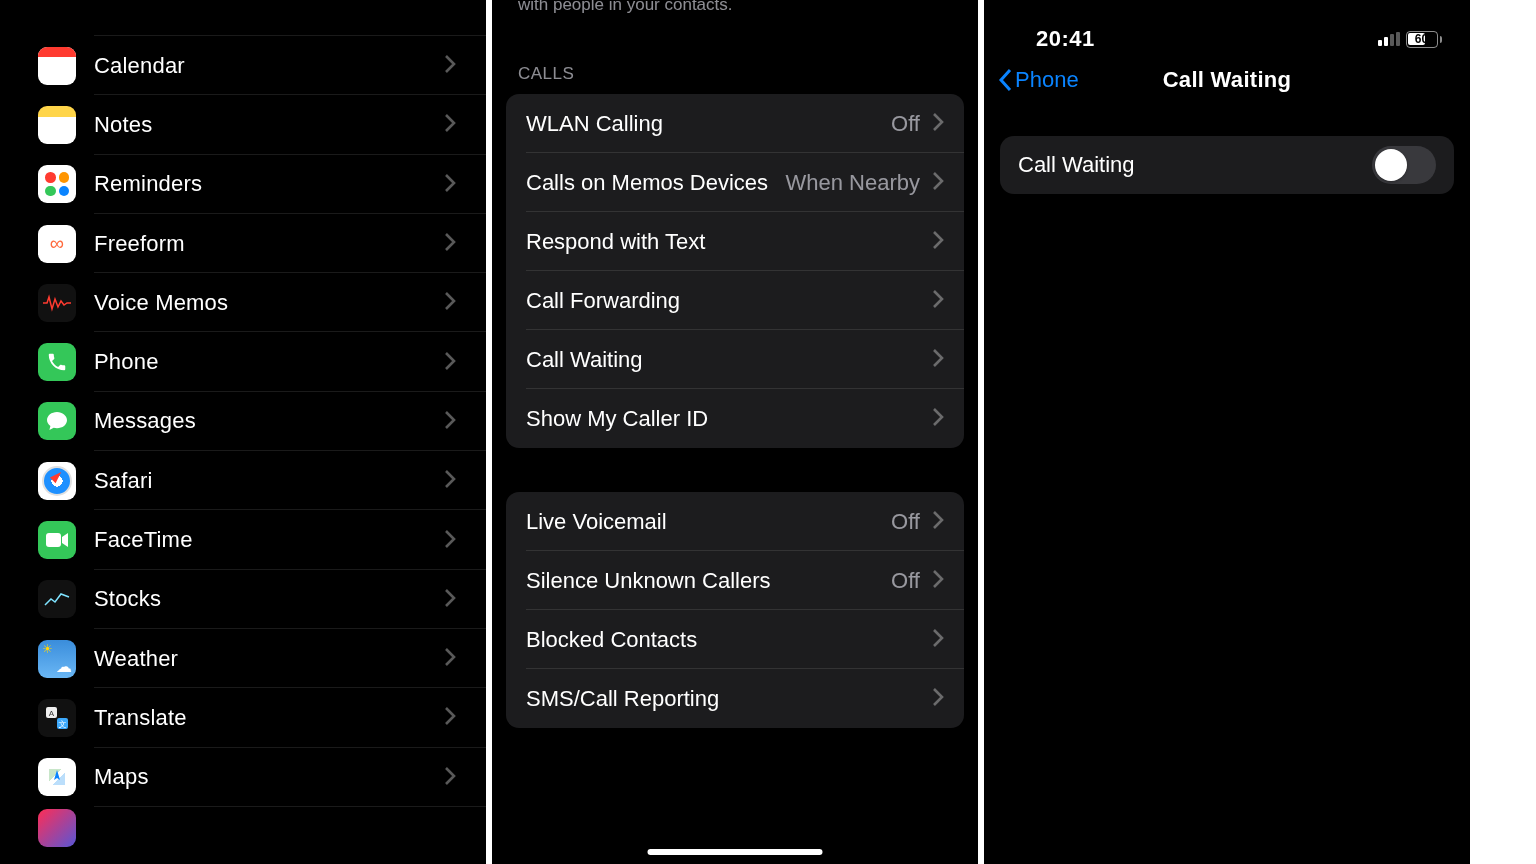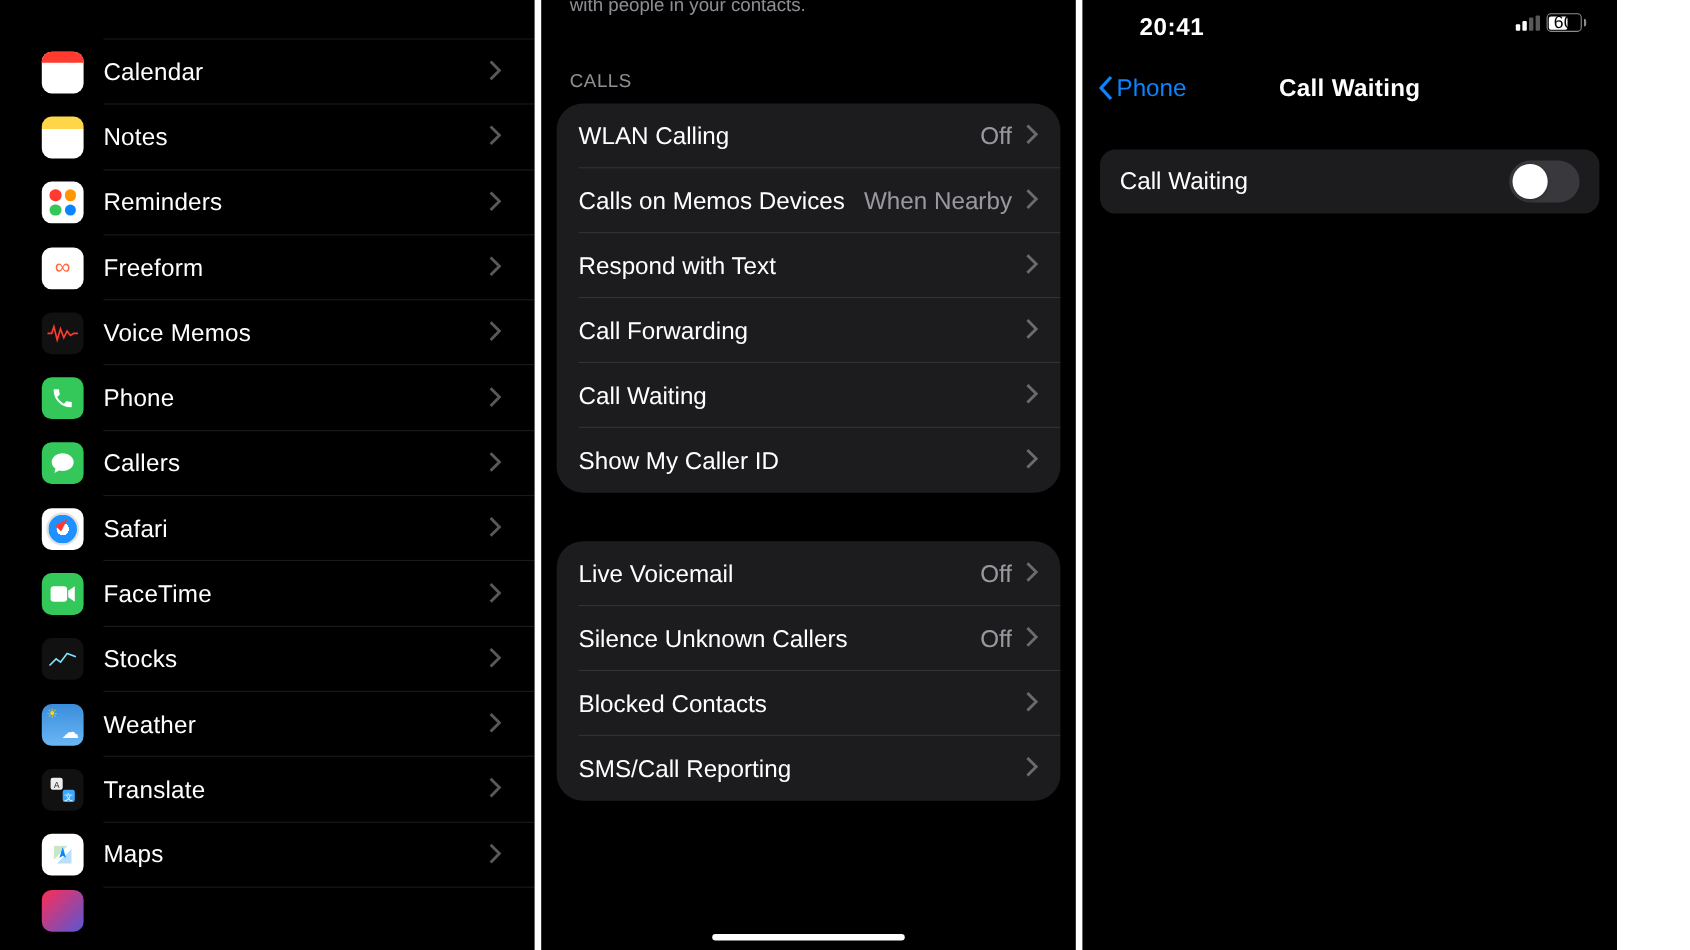--- a/index.html
+++ b/index.html
@@ -111,21 +111,21 @@
   }
   .section-header {
     color: rgba(235,235,245,0.6);
     font-size: 17px;
     font-weight: 400;
     letter-spacing: 0.5px;
     padding: 44px 26px 10px 26px;
   }
   .group {
     background: #1c1c1e;
-    border-radius: 24px;
+    border-radius: 13px;
     margin: 0 14px 44px 14px;
   }
   .group .grow {
     display: flex;
     align-items: center;
     height: 59px;
     padding: 0 20px;
     position: relative;
   }
   .group .grow:not(:last-child)::after {
@@ -148,24 +148,24 @@
     left: 50%; transform: translateX(-50%);
     bottom: 9px;
     width: 175px; height: 6px;
     background: #fff;
     border-radius: 3px;
   }
 
   
   .status-bar {
     display: flex;
-    align-items: flex-start;
+    align-items: center;
     justify-content: space-between;
     height: 54px;
-    padding: 12px 28px 0 52px;
+    padding: 24px 28px 0 52px;
   }
   .status-time {
     font-size: 22px;
     font-weight: 600;
     letter-spacing: 0.5px;
   }
   .status-right {
     display:flex; align-items:center; gap:6px;
   }
   .sig-bars { display:flex; align-items:flex-end; gap:2px; height:14px;}
@@ -179,21 +179,21 @@
   }
   .batt-body {
     width:32px;height:17px;border:1.5px solid rgba(255,255,255,0.55);border-radius:4px;
     position:relative; display:flex; align-items:center; justify-content:center;
     font-size:12px; font-weight:600;
   }
   .batt-fill {
     position:absolute; left:1.5px; top:1.5px; bottom:1.5px;
     background:#fff; border-radius:2px;
   }
-  .batt-txt{position:relative;color:#000;font-size:16px;font-weight:400;}
+  .batt-txt{position:relative;color:#000;font-size:12px;font-weight:700;}
   .batt-cap { width:2.5px;height:7px;background:rgba(255,255,255,0.55);border-radius:0 2px 2px 0;}
 
   .nav-bar {
     display:flex;align-items:center;justify-content:center;
     height:52px;position:relative;
   }
   .nav-back {
     position:absolute; left:14px; top:50%; transform:translateY(-50%);
     color:#0a84ff; font-size:22px; display:flex; align-items:center; gap:2px;
   }
@@ -318,21 +318,21 @@
             <path d="M2 2 L10 10 L2 18"></path>
           </svg></div>
     </div>
 
     <div class="settings-row">
       <div class="icon-box ic-messages">
         <svg width="24" height="22" viewBox="0 0 24 22">
             <path fill="#fff" d="M12 2C6.5 2 2 5.6 2 10c0 2.4 1.3 4.5 3.4 6l-1 4 4.3-2.2c1 .3 2.1.4 3.3.4 5.5 0 10-3.6 10-8S17.5 2 12 2z"></path>
           </svg>
       </div>
-      <div class="label">Callers</div>
+      <div class="label">Messages</div>
       <div class="chevron"><svg viewBox="0 0 12 20">
             <path d="M2 2 L10 10 L2 18"></path>
           </svg></div>
     </div>
 
     <div class="settings-row">
       <div class="icon-box ic-safari draw-safari">
           <div class="compass"></div>
         </div>
       <div class="label">Safari</div>

